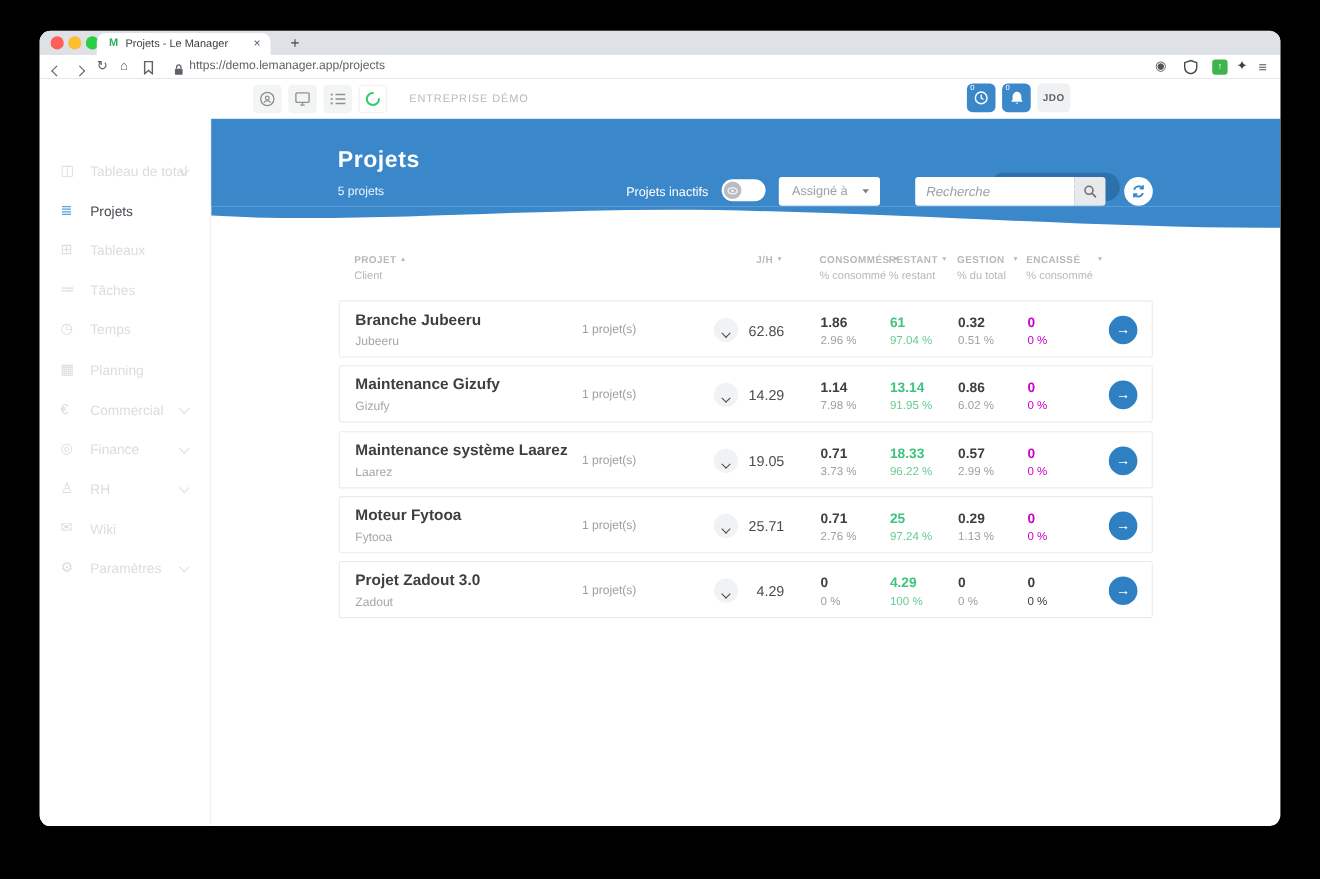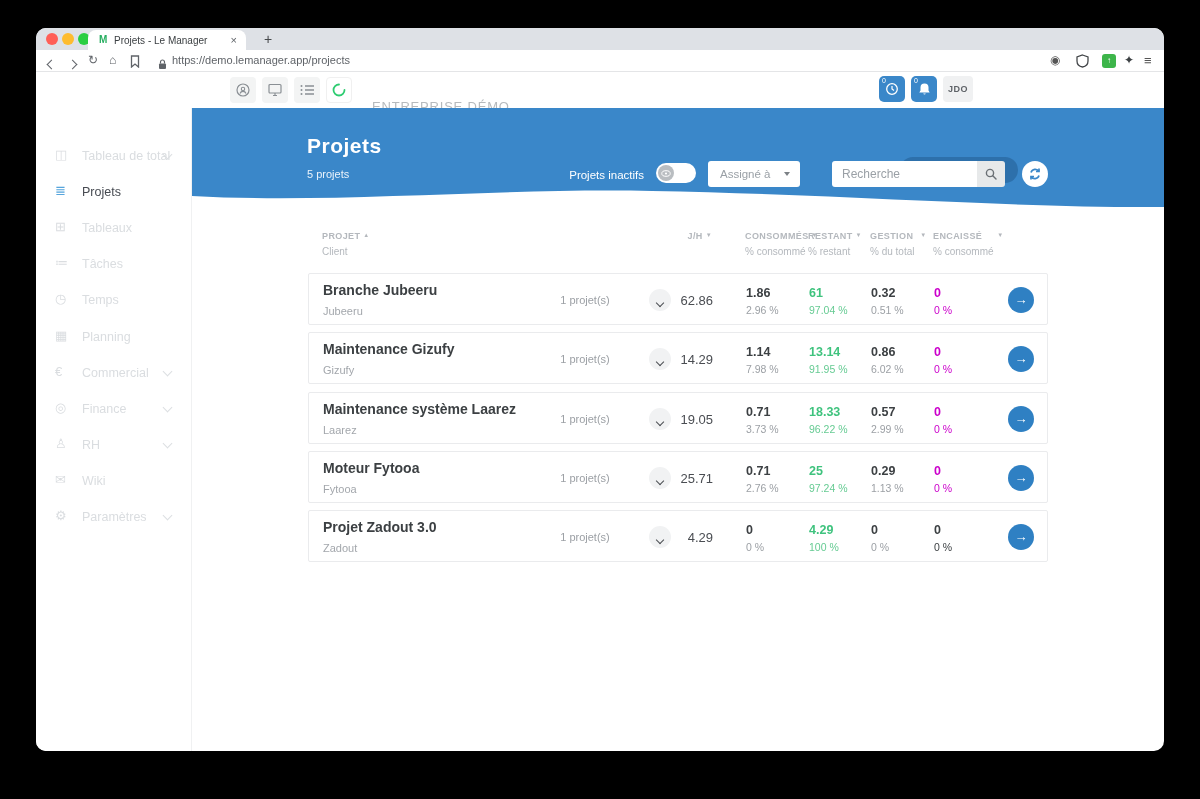--- a/index.html
+++ b/index.html
@@ -23,21 +23,21 @@
   .cv.back { transform:rotate(45deg); } .cv.fwd { transform:rotate(225deg); }
   .lock { position:absolute; left:122px; top:6px; }
   .url { position:absolute; left:136px; top:4px; font-size:11px; color:#5f6368; }
   .bricon { position:absolute; top:3px; font-size:12px; color:#555; }
   .ext-green { position:absolute; left:1066px; top:4px; width:14px; height:14px; background:#3db54a; border-radius:3px; color:#fff; font-size:8px; text-align:center; line-height:14px; }
 
   
   .appbar { position:absolute; left:0; top:44px; width:1128px; height:36px; background:#fff; }
   .abtn { position:absolute; top:5px; width:26px; height:26px; background:#f3f4f4; border-radius:4px; display:flex; align-items:center; justify-content:center; color:#8a8f94; }
   .abtn.white { background:#fff; border:1px solid #f0f0f0; }
-  .company { position:absolute; left:324px; top:27px; font-size:13px; letter-spacing:.8px; color:#b6babd;padding-left:12px; }
+  .company { position:absolute; left:324px; top:13px; font-size:10px; letter-spacing:.8px; color:#b6babd;padding-left:12px; }
   .bluebtn { position:absolute; top:4px; width:26px; height:26px; background:#3a87c9; border-radius:5px; display:flex; align-items:center; justify-content:center; }
   .bluebtn .cnt { position:absolute; left:3px; top:1px; font-size:7px; color:#fff; }
   .avatar { position:absolute; left:907px; top:4px; width:30px; height:26px; background:#f0f1f2; border-radius:4px; font-size:9px; font-weight:bold; letter-spacing:.5px; color:#5f6368; display:flex; align-items:center; justify-content:center; }
 
   
   .sidebar { position:absolute; left:0; top:80px; width:156px; height:643px; background:#fff; border-right:1px solid #f0f1f2; }
   .side-item { position:absolute; left:0; width:156px; height:36px; cursor:pointer; }
   .side-item .s-icon { position:absolute; left:19px; top:9px; font-size:13px; color:#dadde0; }
   .side-item .s-label { position:absolute; left:46px; top:11px; font-size:12.5px; color:#dadde0; }
   .side-item .s-chev { position:absolute; left:128px; top:13px; width:7px; height:7px; border-right:1.5px solid #dcdfe2; border-bottom:1.5px solid #dcdfe2; transform:rotate(45deg); }
@@ -48,34 +48,34 @@
   .hero { position:absolute; left:156px; top:80px; width:972px; height:80px; background:#3a87c9; }
   .hero-wave { position:absolute; left:156px; top:160px; width:972px; height:24px; display:block; }
   .hero h1 { position:absolute; left:115px; top:26px; font-size:21px; letter-spacing:.5px; color:#fff; font-weight:bold; }
   .hero .sub { position:absolute; left:115px; top:60px; font-size:11px; color:#eaf3fb; }
   .hpill { position:absolute; top:13px; height:26px; border:none; background:#2d70ab; color:#fff; border-radius:13px; font-size:11.5px; padding:0 15px; font-family:inherit; }
   .flabel { position:absolute; left:340px; top:61px; width:112px; text-align:right; font-size:11.5px; color:#fff; }
   .htoggle { position:absolute; left:464px; top:55px; width:40px; height:20px; background:#fff; border-radius:10px; }
   .htoggle .knob { position:absolute; left:2px; top:2px; width:16px; height:16px; background:#b9bdc1; border-radius:50%; display:flex; align-items:center; justify-content:center; }
   .hselect { position:absolute; left:516px; top:53px; width:92px; height:26px; background:#fff; border-radius:3px; font-size:11.5px; color:#9aa0a6; line-height:26px; padding-left:12px; }
   .hselect .car { position:absolute; right:10px; top:11px; width:0; height:0; border-left:3.5px solid transparent; border-right:3.5px solid transparent; border-top:4px solid #7c8186; }
-  .hsearch { position:absolute; left:640px; top:53px; width:145px; height:26px; background:#fff; border:none; border-radius:3px 0 0 3px; font-size:12px; color:#3c4043; padding:0 10px; font-family:inherit; }
+  .hsearch { position:absolute; left:640px; top:53px; width:145px; height:26px; background:#fff; border:none; border-radius:3px 0 0 3px; font-size:12px; color:#3c4043; padding:0 10px; font-family:inherit;font-style:italic; }
   .hsearch::placeholder { color:#9aa0a6; }
   .hsearchbtn { position:absolute; left:785px; top:53px; width:28px; height:26px; background:#e7e9ea; border:none; border-radius:0 3px 3px 0; display:flex; align-items:center; justify-content:center; }
   .hrefresh { position:absolute; left:830px; top:53px; width:26px; height:26px; background:#fff; border-radius:50%; display:flex; align-items:center; justify-content:center; }
 
   
   .thead { position:absolute; left:272px; top:203px; width:740px; height:32px; }
   .th { position:absolute; top:0; font-size:9px; letter-spacing:.4px; color:#b4b8bd; font-weight:bold; }
   .th-sub { position:absolute; top:15px; font-size:10px; color:#b4b8bd; }
   .sort { font-size:6px; color:#b4b8bd; vertical-align:2px; }
   .prow { position:absolute; left:272px; width:740px; height:52px; background:#fff; border:1px solid #eaebed; border-radius:2px; }
   .prow .name { position:absolute; left:14px; top:8px; font-size:14px; font-weight:bold; color:#3c4043; }
   .prow .client { position:absolute; left:14px; top:31px; font-size:11px; color:#a3a7ac; }
-  .prow .count { position:absolute; left:220px; top:20px; width:112px; text-align:center; font-size:11px; color:#9ca0a5; }
+  .prow .count { position:absolute; left:220px; top:20px; width:112px; text-align:left; font-size:11px; color:#9ca0a5; }
   .prow .rchev { position:absolute; left:340px; top:15px; width:22px; height:22px; background:#f1f2f3; border:none; border-radius:50%; }
   .prow .rchev i { display:block; margin:6px auto 0; width:6px; height:6px; border-right:1.5px solid #4a4d52; border-bottom:1.5px solid #4a4d52; transform:rotate(45deg); }
   .prow .jh { position:absolute; left:348px; top:19px; width:56px; text-align:right; font-size:13px; color:#4a4d52; }
   .cell { position:absolute; top:0; height:52px; }
   .cell .v { position:absolute; top:12px; font-size:12.5px; font-weight:bold; color:#3c4043; white-space:nowrap; }
   .cell .p { position:absolute; top:30px; font-size:10.5px; color:#9ca0a5; white-space:nowrap; }
   .cell.restant .v { color:#3fc37e; } .cell.restant .p { color:#66cb93; }
   .cell.encaisse .v, .cell.encaisse .p { color:#cb00cb; }
   .cell.encaisse.enc-dark .v, .cell.encaisse.enc-dark .p { color:#3c4043; }
   .c-cons { left:437px; } .c-rest { left:500px; } .c-gest { left:562px; } .c-enc { left:625px; }

